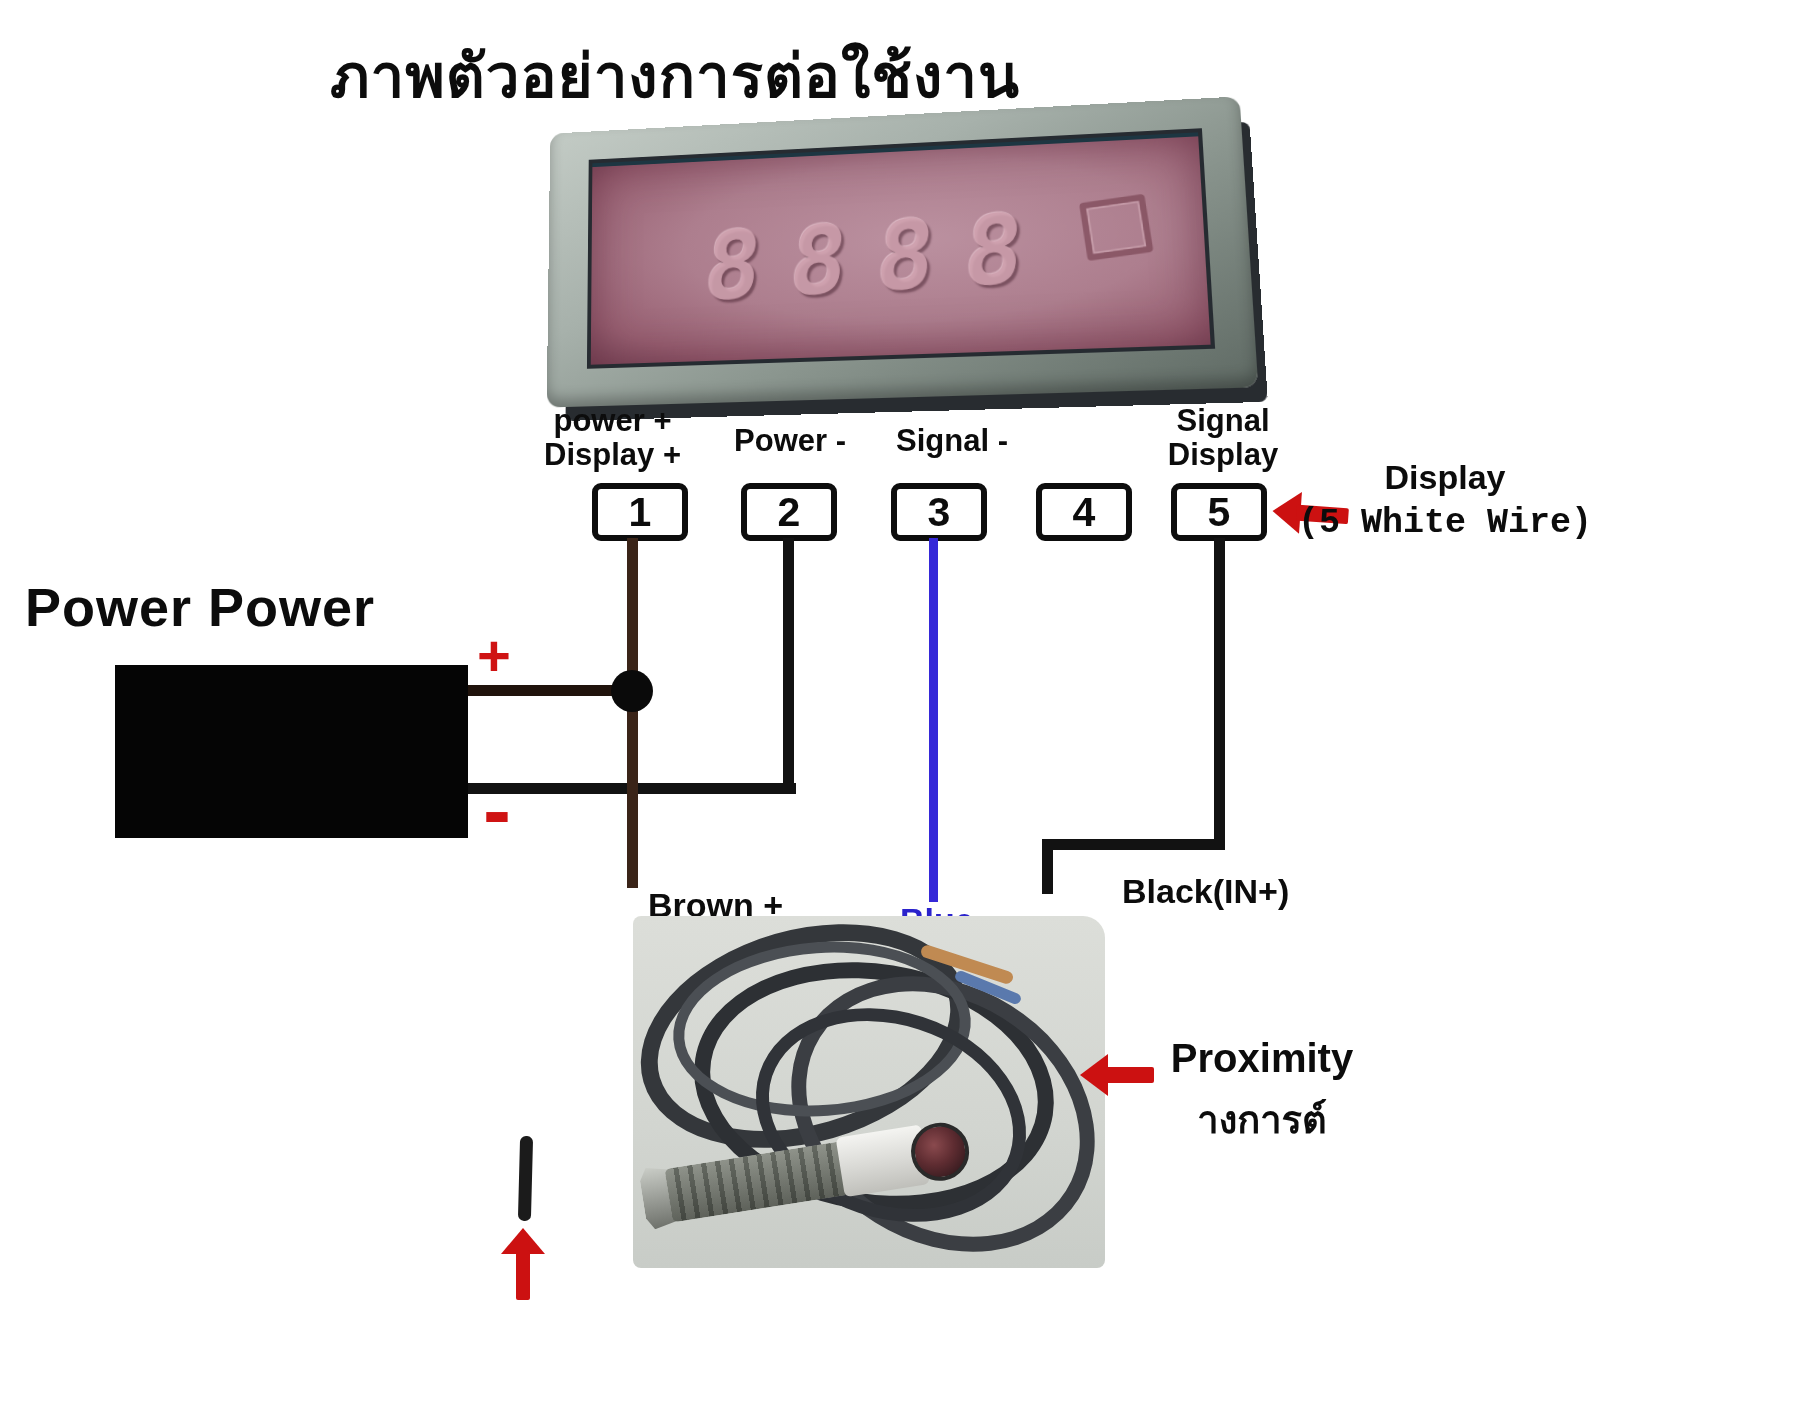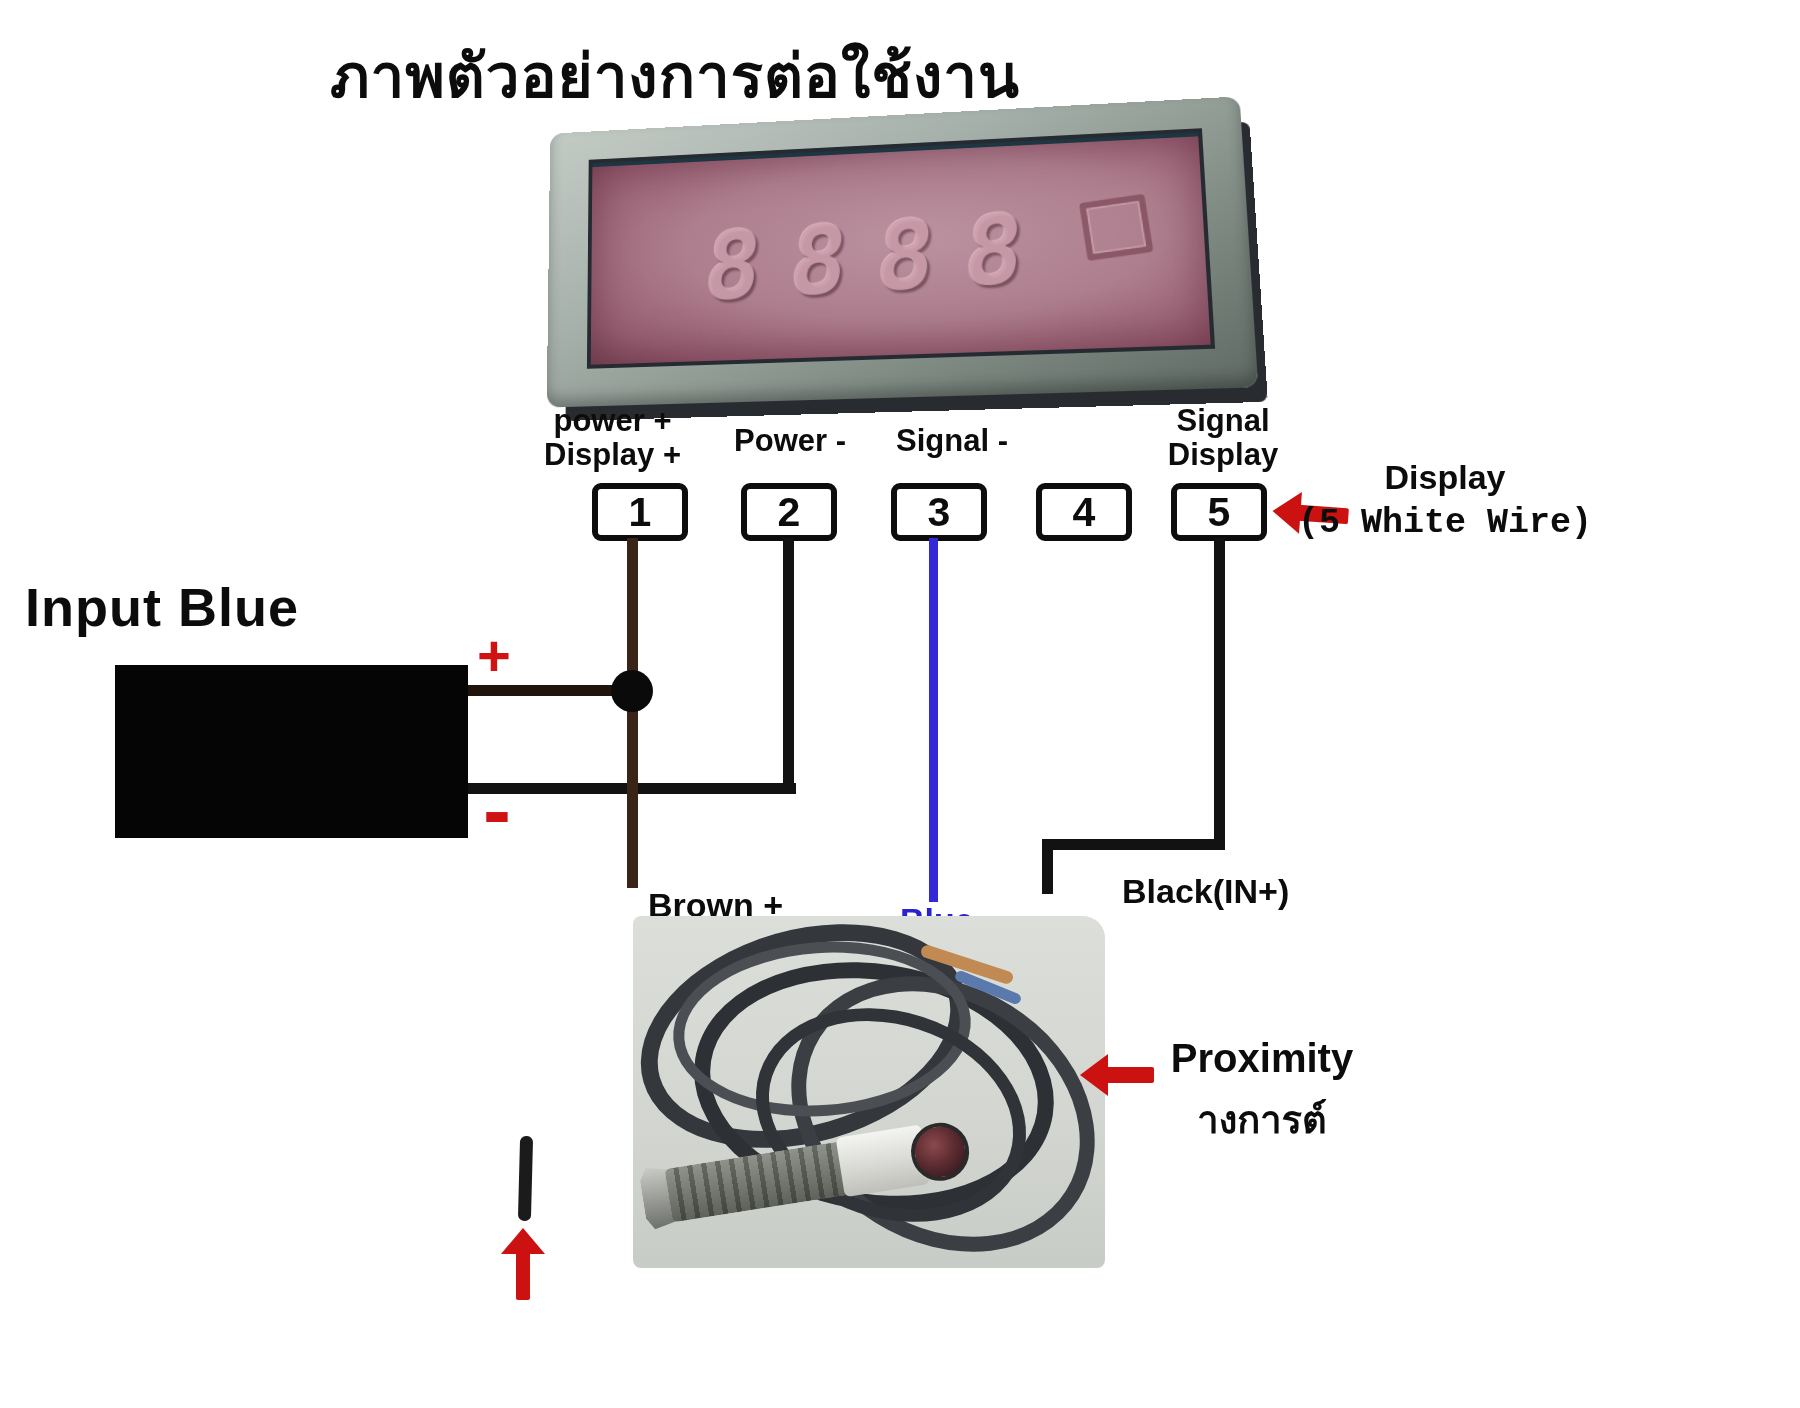--- a/index.html
+++ b/index.html
@@ -142,21 +142,21 @@
   <div class="wire" style="left:466px;top:685px;width:175px;height:11px;background:#20130c"></div>
   <div class="wire" style="left:466px;top:783px;width:330px;height:11px;background:#121212"></div>
   <div class="wire" style="left:783px;top:538px;width:11px;height:256px;background:#121212"></div>
   <div class="wire" style="left:627px;top:538px;width:11px;height:350px;background:#3a2418"></div>
   <div class="jdot" style="left:611px;top:670px"></div>
   <div class="wire" style="left:929px;top:538px;width:9px;height:364px;background:#3528d8"></div>
   <div class="wire" style="left:1214px;top:538px;width:11px;height:312px;background:#121212"></div>
   <div class="wire" style="left:1042px;top:839px;width:183px;height:11px;background:#121212"></div>
   <div class="wire" style="left:1042px;top:839px;width:11px;height:55px;background:#121212"></div>
 
-  <div class="ip-label">Input Blue</div>
+  <div class="ip-label">Power Power</div>
   <div class="ip-block"></div>
   <div class="sign plus">+</div>
   <div class="sign minus">-</div>
 
   <div class="wlabel" style="left:648px;top:886px">Brown +</div>
   <div class="wlabel" style="left:900px;top:901px;color:#2a22cc">Blue -</div>
   <div class="wlabel" style="left:1122px;top:872px">Black(IN+)</div>
 
   <div class="photo">
     <div class="ring" style="left:4px;top:14px;width:300px;height:178px;border:17px solid #34373b;transform:rotate(-16deg)"></div>

